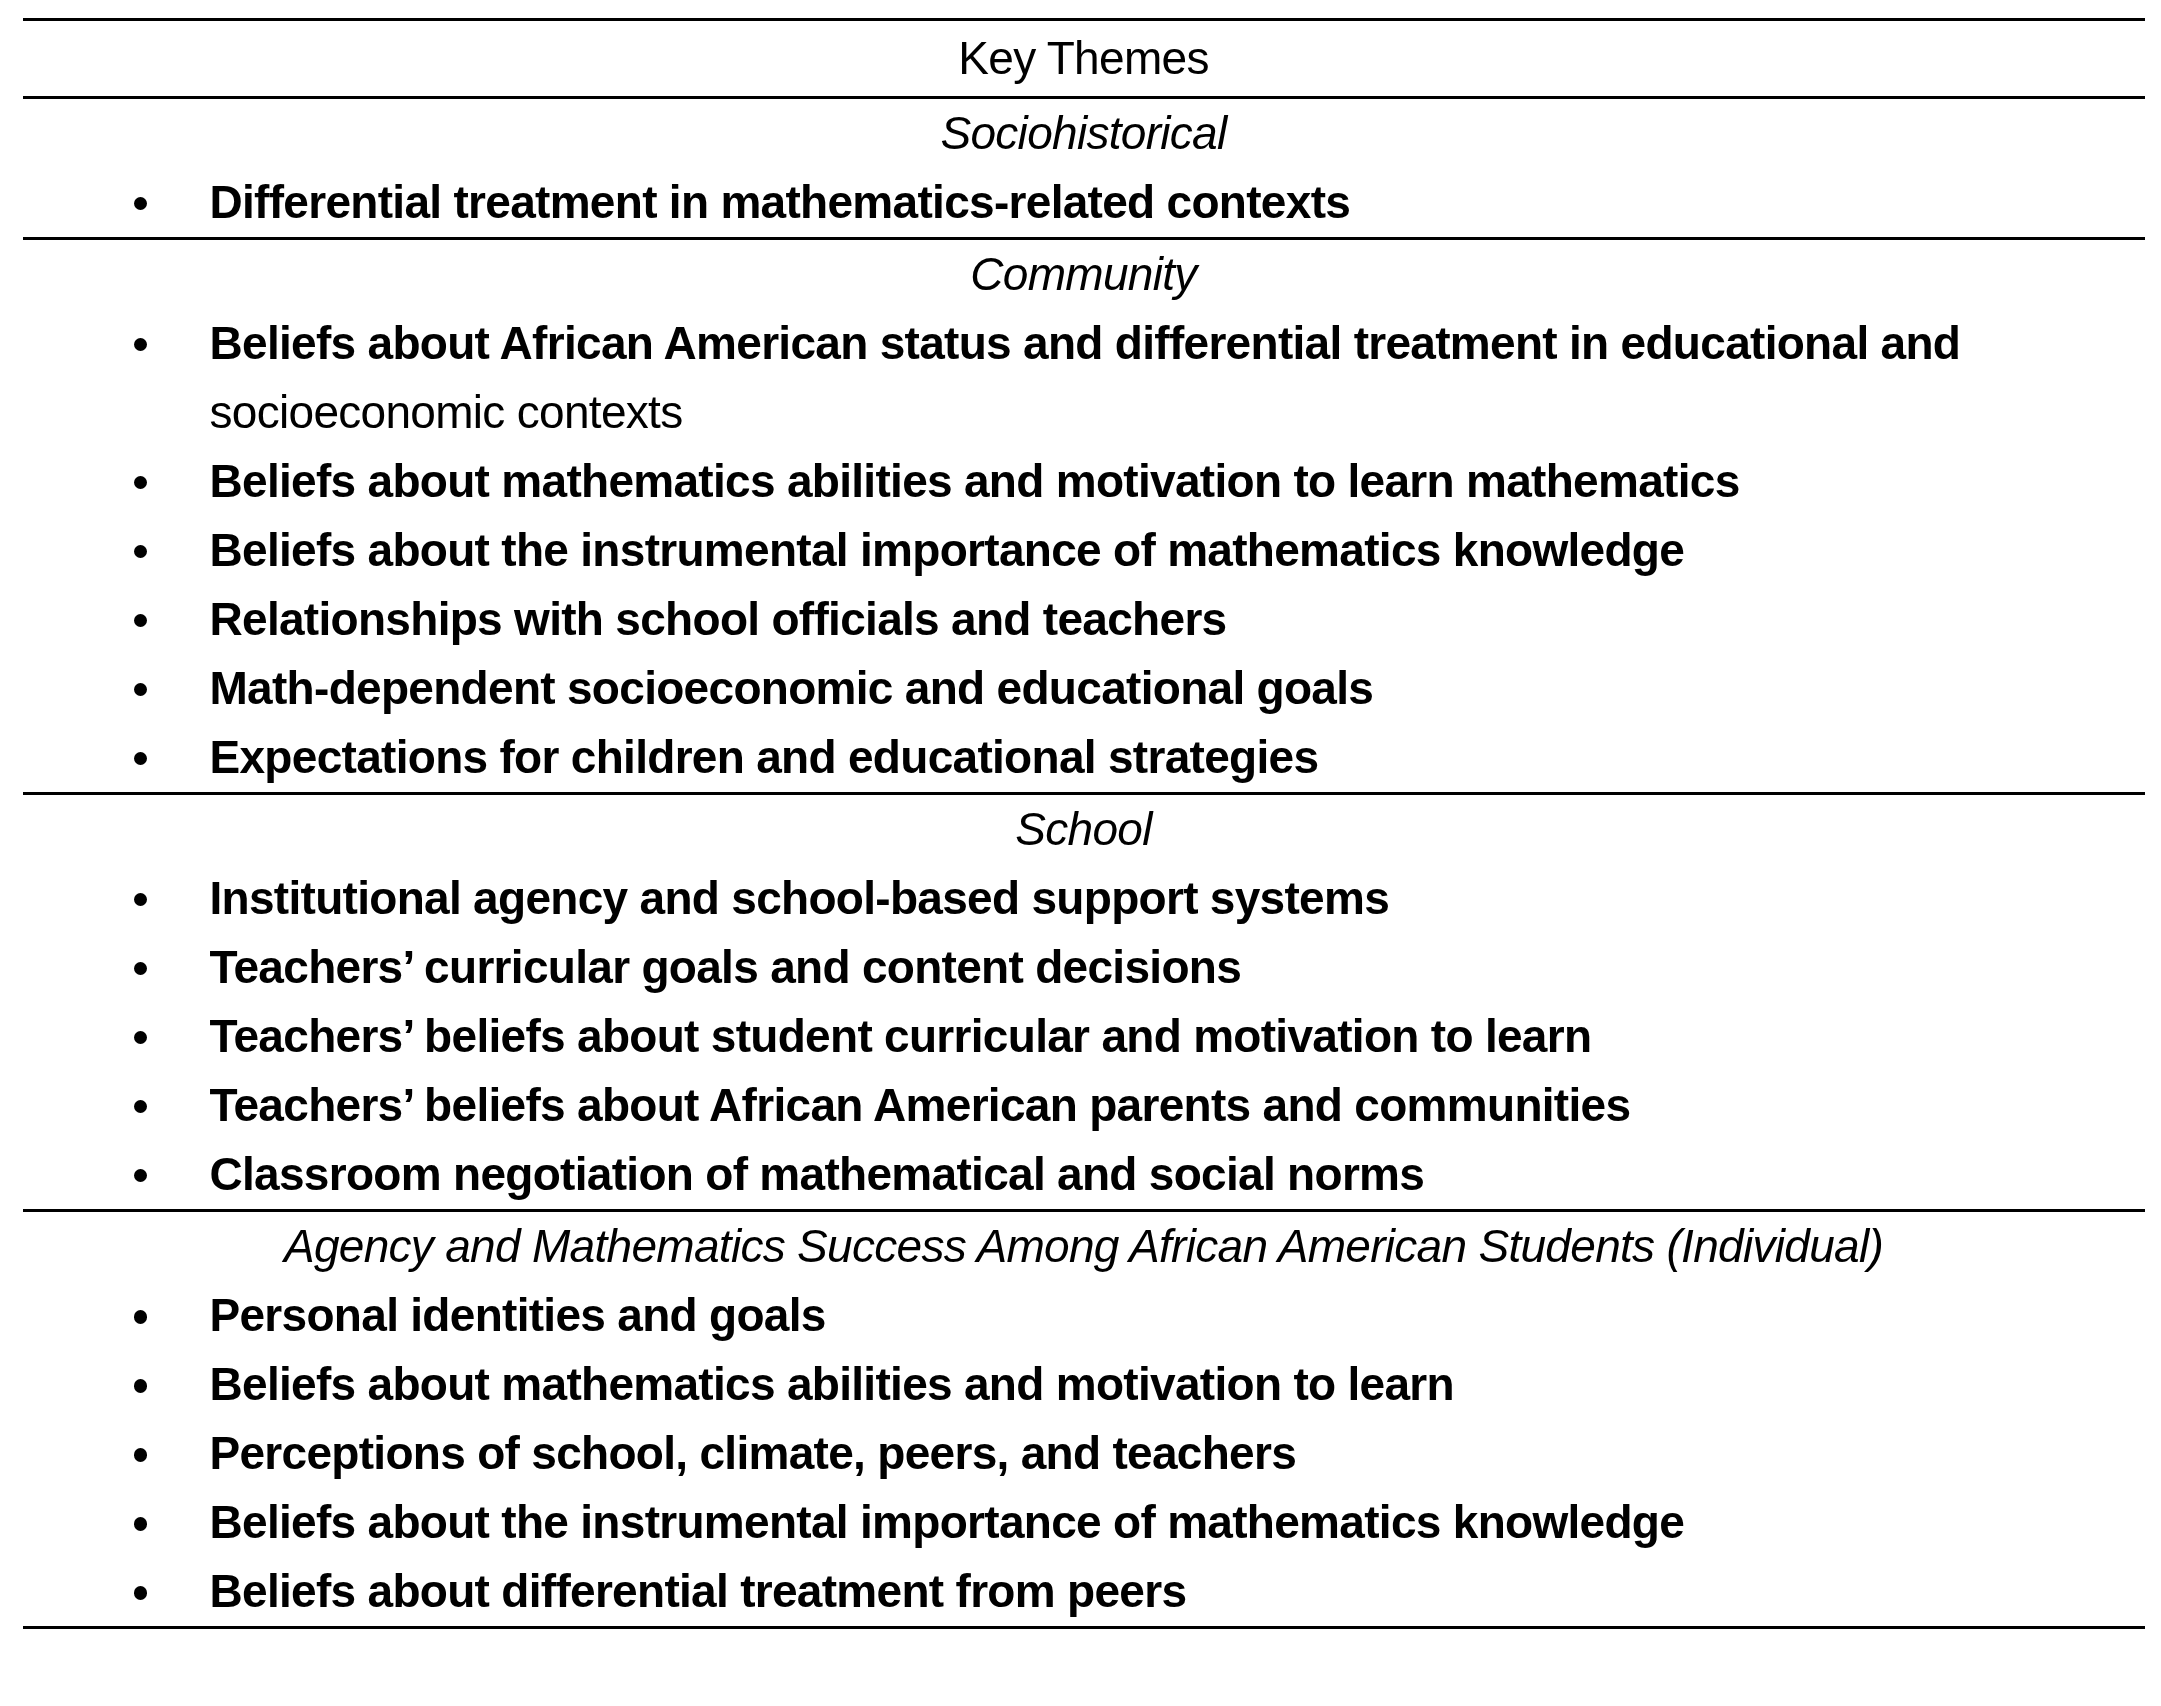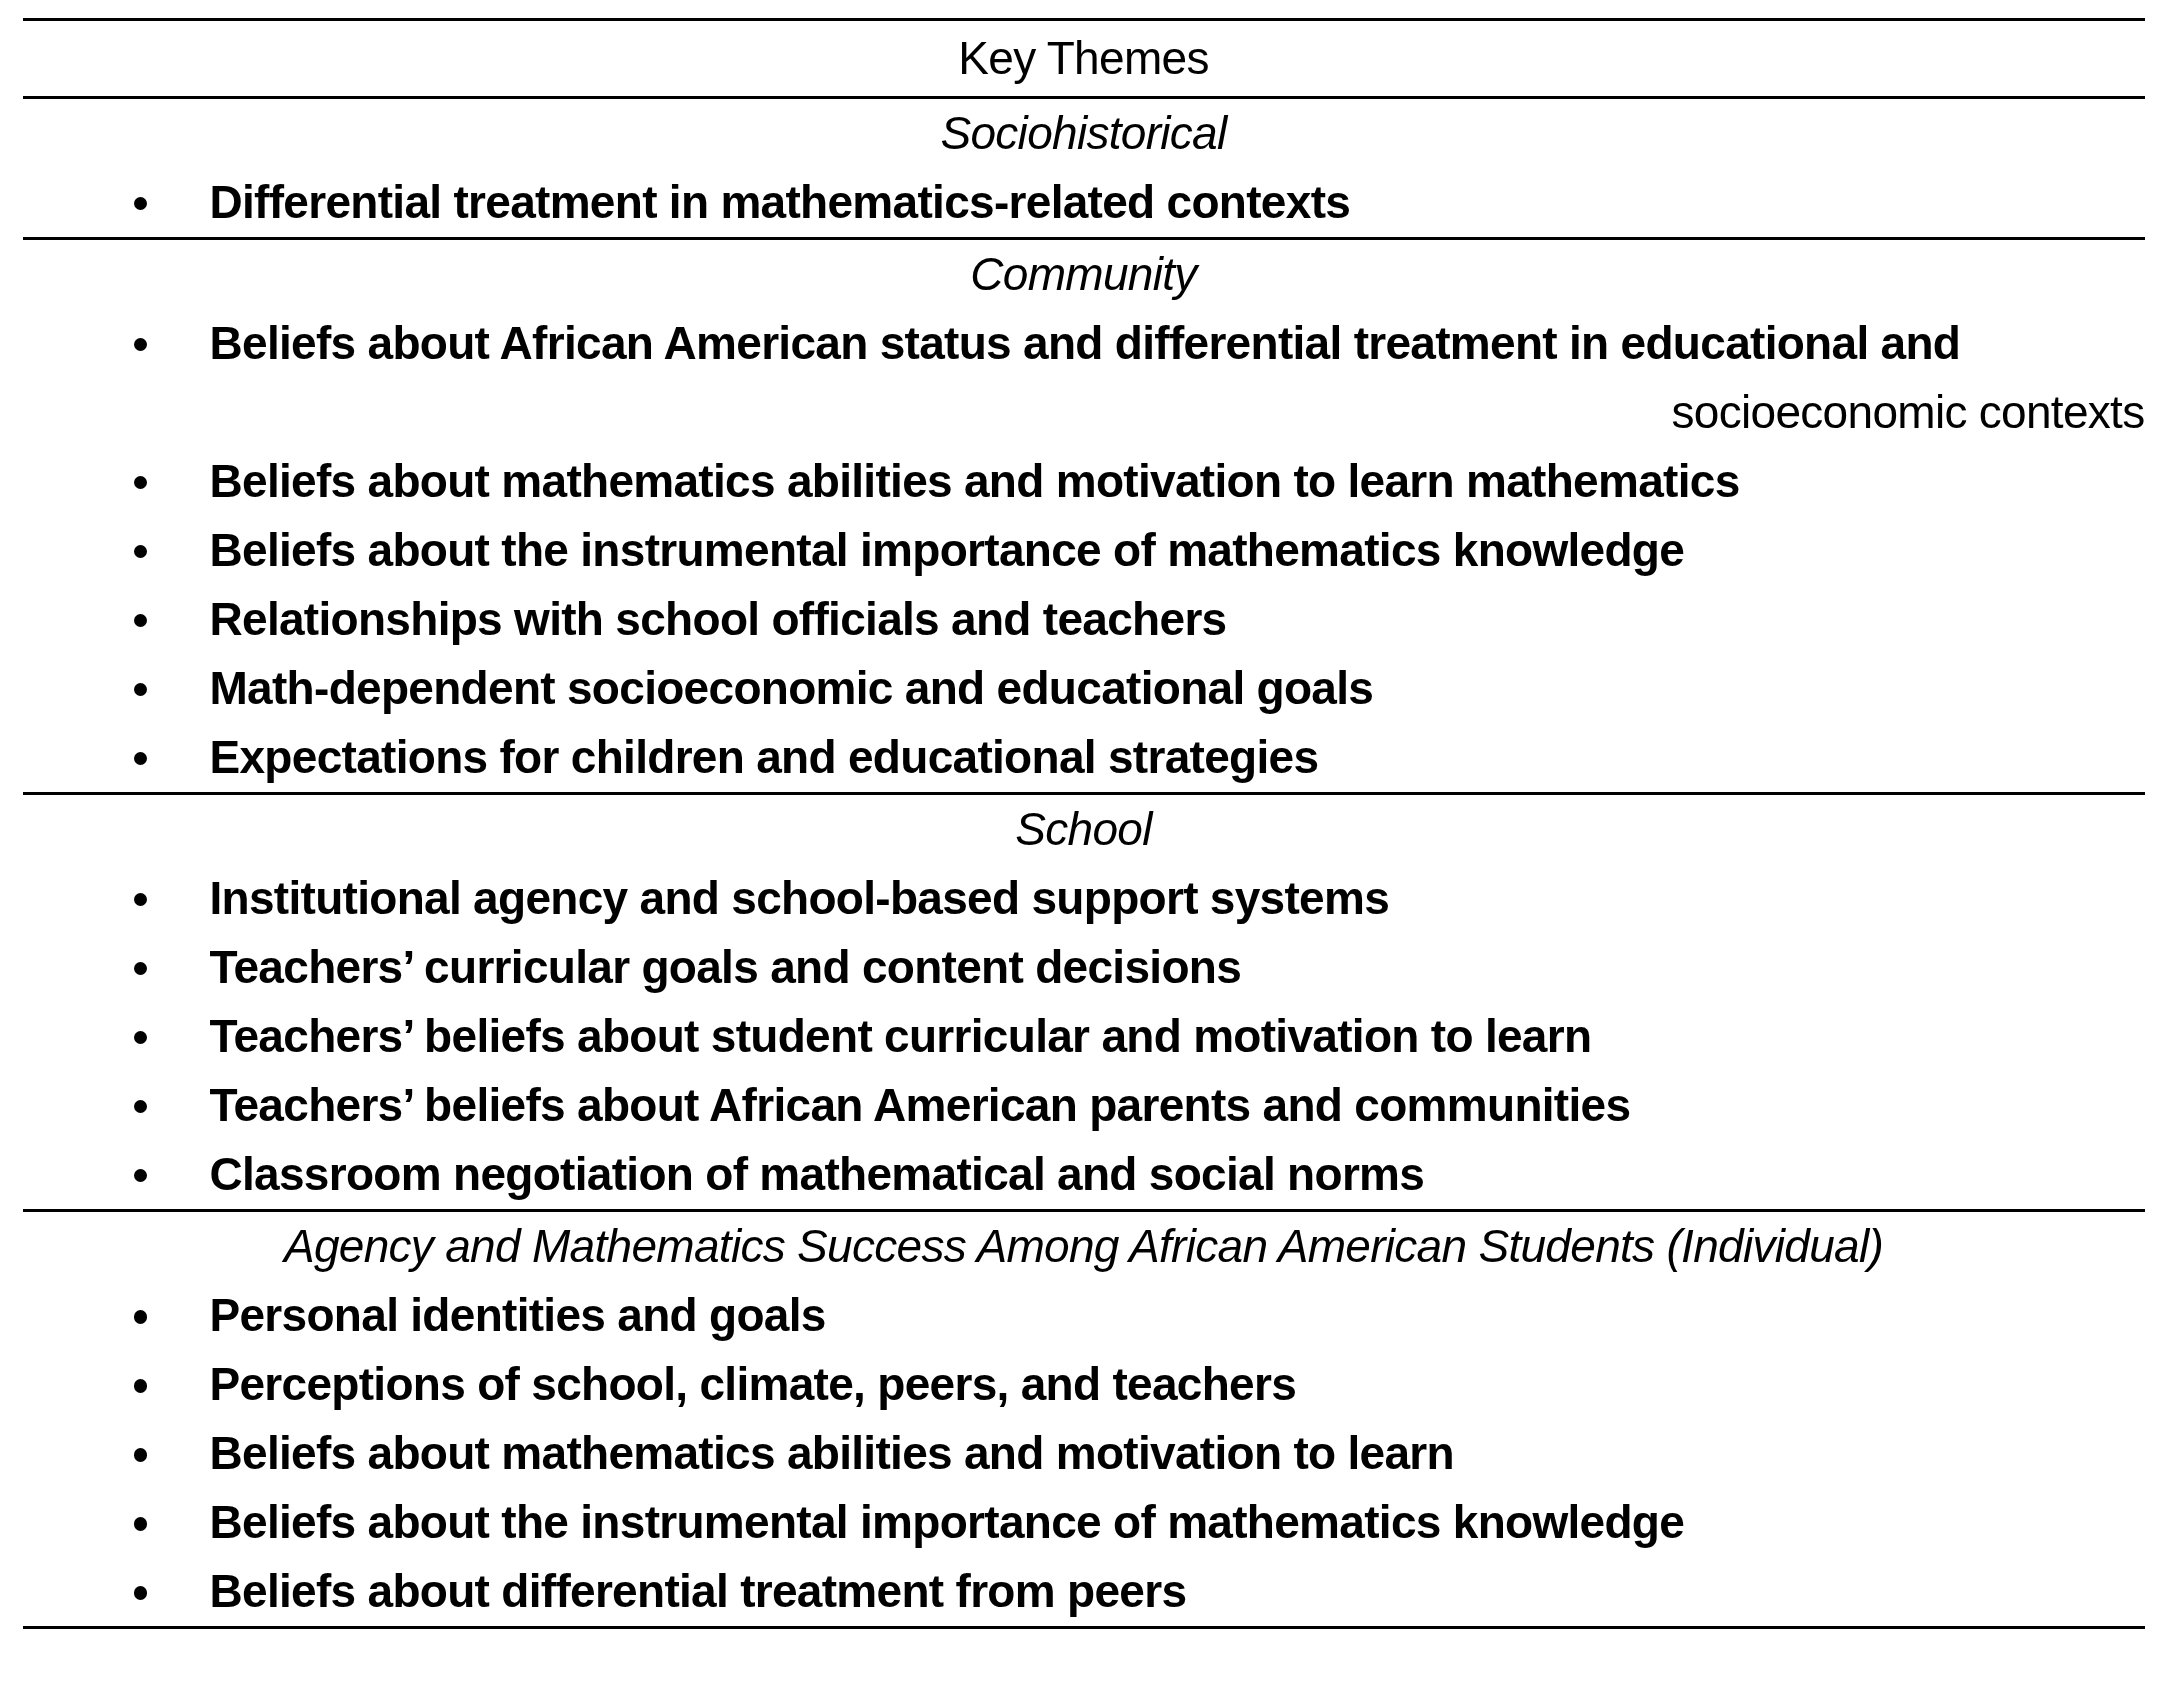--- a/index.html
+++ b/index.html
@@ -7,21 +7,21 @@
          font-family:"Liberation Sans", sans-serif; color:#000000; }
   .table { position:absolute; left:22.5px; top:17.5px; width:2122px; }
   .rule { height:3.1px; background:#000000; width:100%; }
   .row { height:69px; position:relative; display:flex; align-items:center;
          font-size:46px; letter-spacing:-0.7px; white-space:nowrap; }
   .row.header { height:75px; justify-content:center; }
   .row.heading { justify-content:center; font-style:italic; height:69px; }
   .row.item { padding-left:187px;font-weight:bold; }
   .bullet { position:absolute; left:111px; top:50%; width:13.7px; height:13.7px;
             margin-top:-5.6px; border-radius:50%; background:#000000; }
-  .row.cont { padding-left:187px;justify-content:flex-end; }
+  .row.cont { padding-left:187px; }
 </style>
 </head>
 <body>
 
 <div class="table">
   <div class="rule"></div>
   <div class="row header">
     <span>Key Themes</span>
   </div>
   <div class="rule"></div>
@@ -91,25 +91,25 @@
       <div class="rule"></div>
       <div class="row heading">
         <span>Agency and Mathematics Success Among African American Students (Individual)</span>
       </div>
       <div class="row item">
         <span class="bullet"></span>
         <span>Personal identities and goals</span>
       </div>
       <div class="row item">
         <span class="bullet"></span>
-        <span>Perceptions of school, climate, peers, and teachers</span>
+        <span>Beliefs about mathematics abilities and motivation to learn</span>
       </div>
       <div class="row item">
         <span class="bullet"></span>
-        <span>Beliefs about mathematics abilities and motivation to learn</span>
+        <span>Perceptions of school, climate, peers, and teachers</span>
       </div>
       <div class="row item">
         <span class="bullet"></span>
         <span>Beliefs about the instrumental importance of mathematics knowledge</span>
       </div>
       <div class="row item">
         <span class="bullet"></span>
         <span>Beliefs about differential treatment from peers</span>
       </div>
       <div class="rule"></div>

